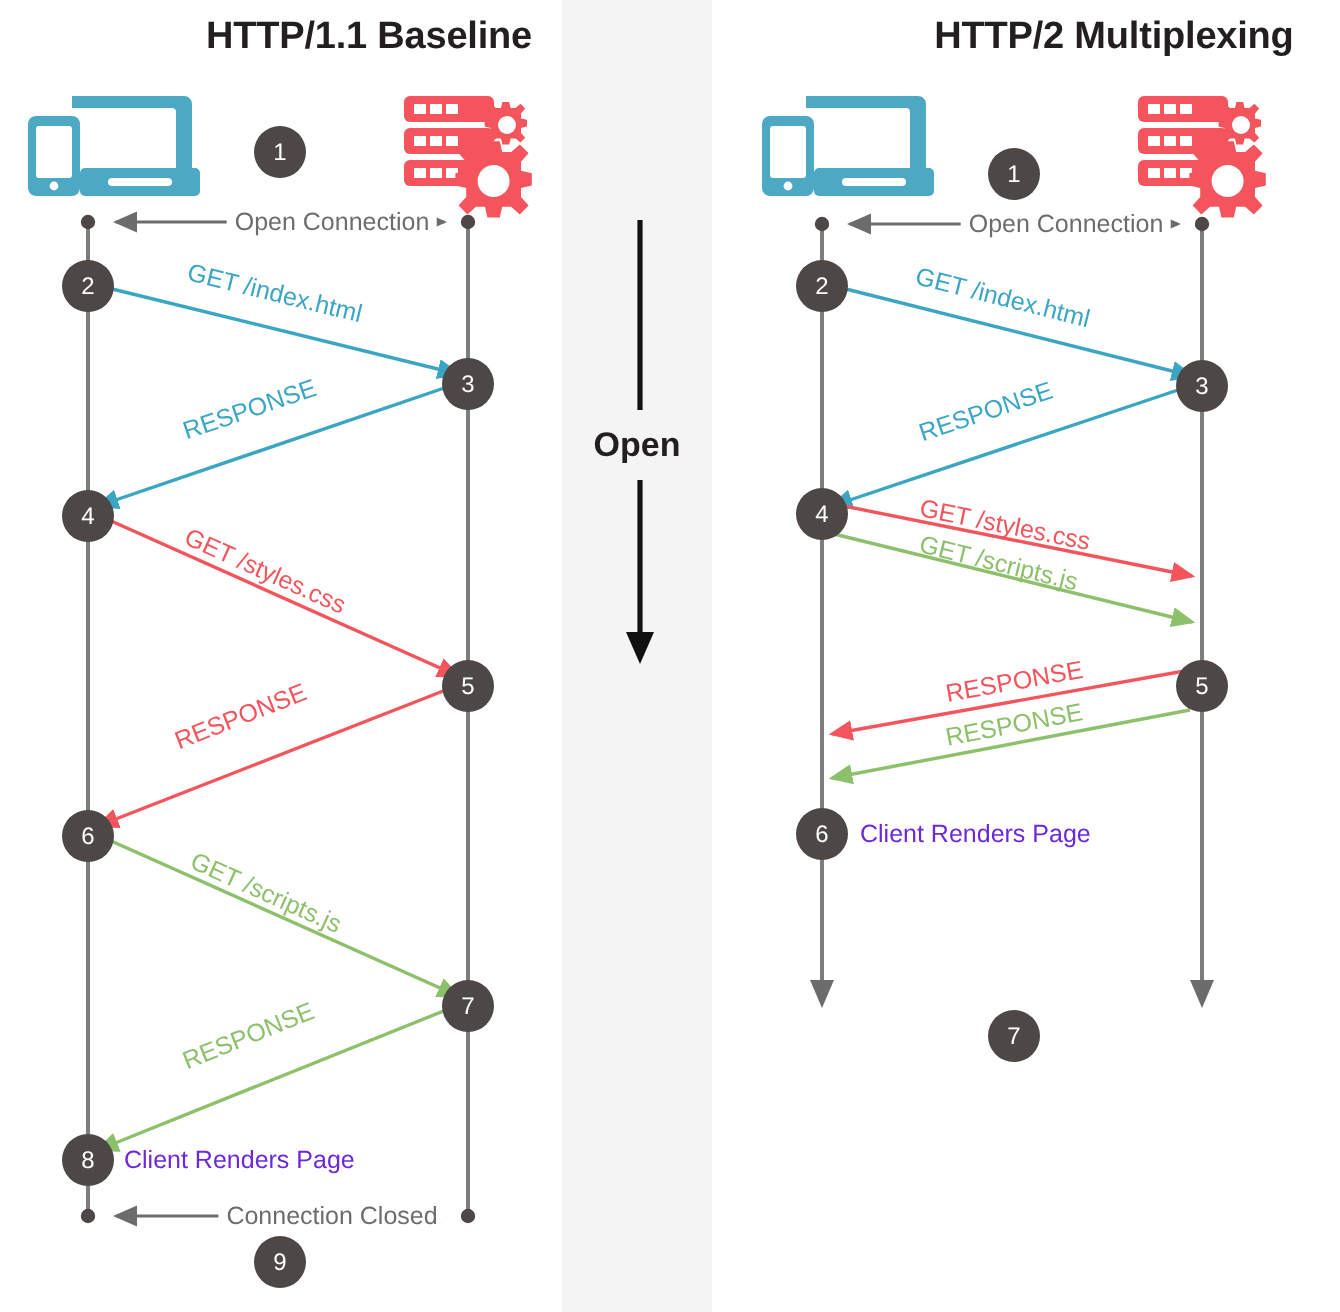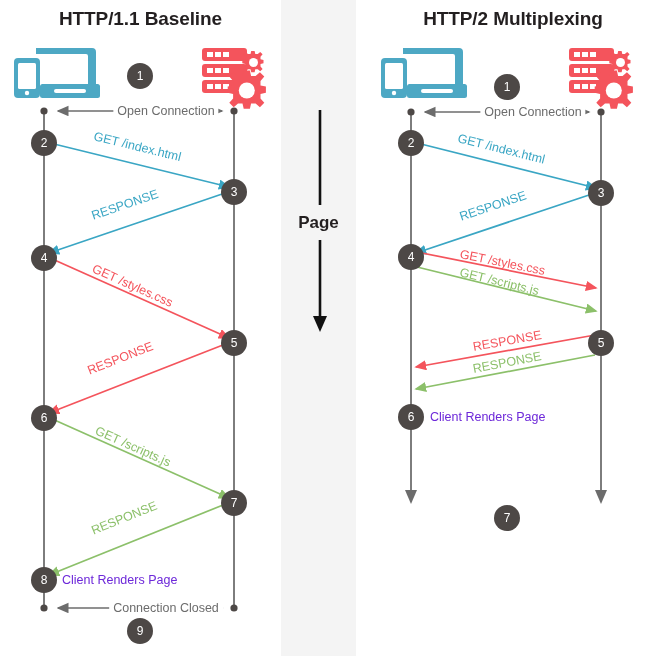--- a/index.html
+++ b/index.html
@@ -26,20 +26,21 @@
     background: #f4f4f4;
   }
   .panel-title {
     position: absolute;
     text-align: center;
     font-size: 19px;
     font-weight: 700;
     color: #231f20;
     letter-spacing: -0.1px;
     white-space: nowrap;
+    padding-left: 44px;
   }
   .time-label {
     position: absolute;
     font-size: 17px;
     font-weight: 700;
     color: #231f20;
     left: 281px;
     width: 75px;
     text-align: center;
     top: 213px;
@@ -94,21 +95,21 @@
 </head>
 <body>
 
 <div id="stage">
 
   <div class="time-band"></div>
 
   <div class="panel-title" style="left:0; top:8px; width:281px;">HTTP/1.1 Baseline</div>
   <div class="panel-title" style="left:356px; top:8px; width:314px;">HTTP/2 Multiplexing</div>
 
-  <div class="time-label">Page</div>
+  <div class="time-label">Open</div>
 
   <svg class="layer" viewBox="0 0 670 656">
     <defs>
       <marker id="ah-blue" markerWidth="7" markerHeight="7" refX="6" refY="3" orient="auto">
         <path d="M0,0 L7,3 L0,6 Z" fill="#3aa6c4"></path>
       </marker>
       <marker id="ah-red" markerWidth="7" markerHeight="7" refX="6" refY="3" orient="auto">
         <path d="M0,0 L7,3 L0,6 Z" fill="#f4545c"></path>
       </marker>
       <marker id="ah-green" markerWidth="7" markerHeight="7" refX="6" refY="3" orient="auto">

